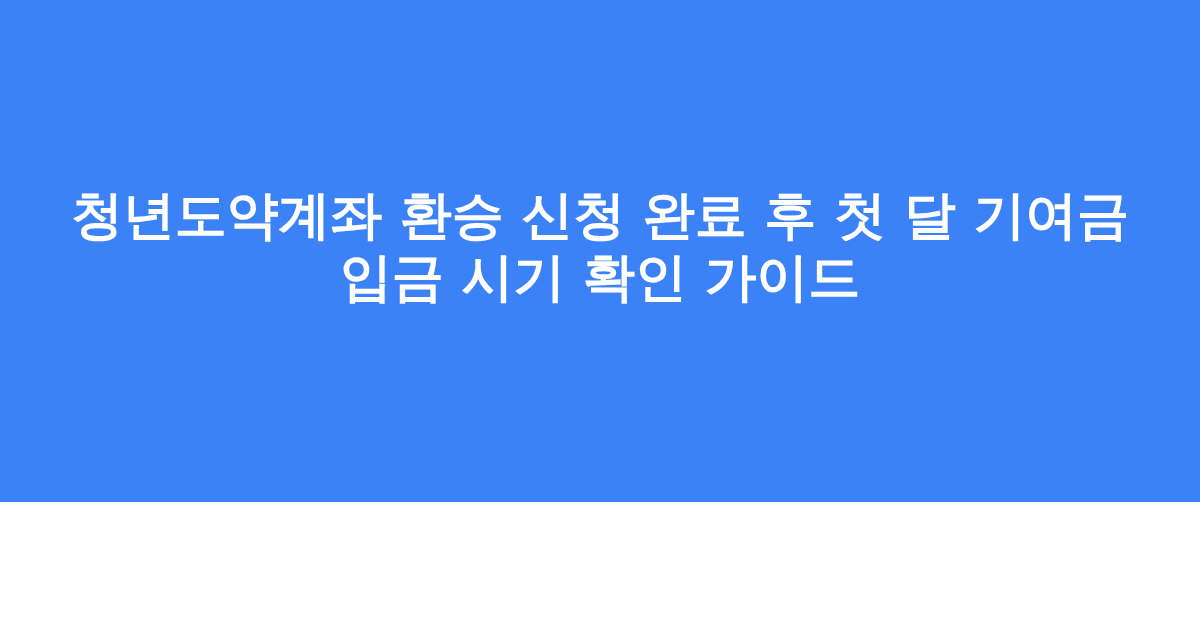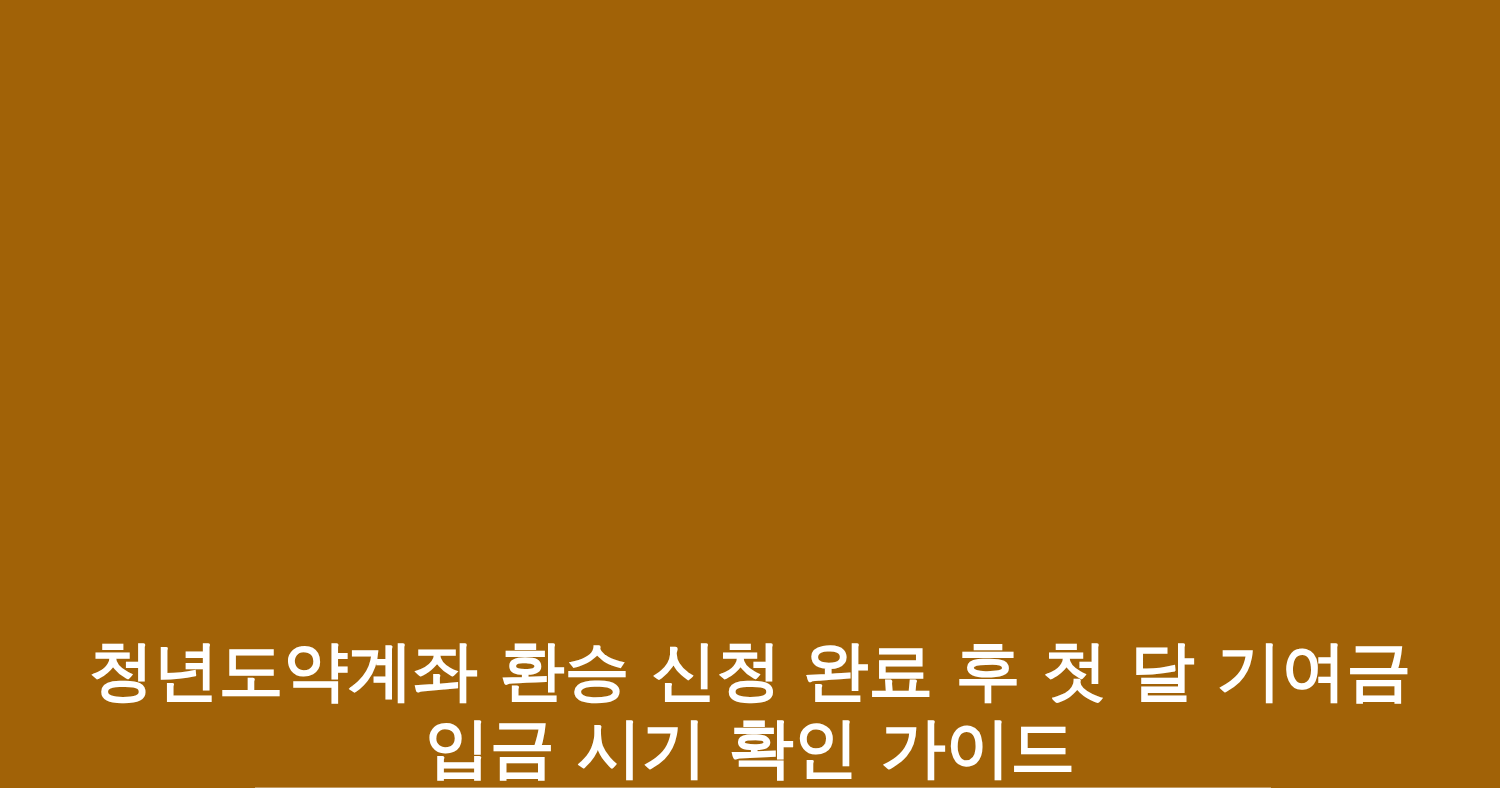--- a/index.html
+++ b/index.html
@@ -45,19 +45,19 @@
     line-height: 62px;
     letter-spacing: -0.2px;
     word-break: keep-all;
     overflow-wrap: break-word;
     text-rendering: geometricPrecision;
   }
 </style>
 </head>
 <body style="width: 1200px; height: 630px;">
 
-<div id="og-card" style="background-color: #a16207; width: 1200px; height: 630px; align-items: flex-end;">
+<div id="og-card" style="background-color: #3b82f6; width: 1200px; height: 502px;">
 
   <div id="title-block">
     <h1 id="title-text" style="color: rgb(255, 255, 255); font-size: 52px; line-height: 62px; text-align: center;">청년도약계좌 환승 신청 완료 후 첫 달 기여금 입금 시기 확인 가이드</h1>
   </div>
 
 </div>
 
 </body></html>

